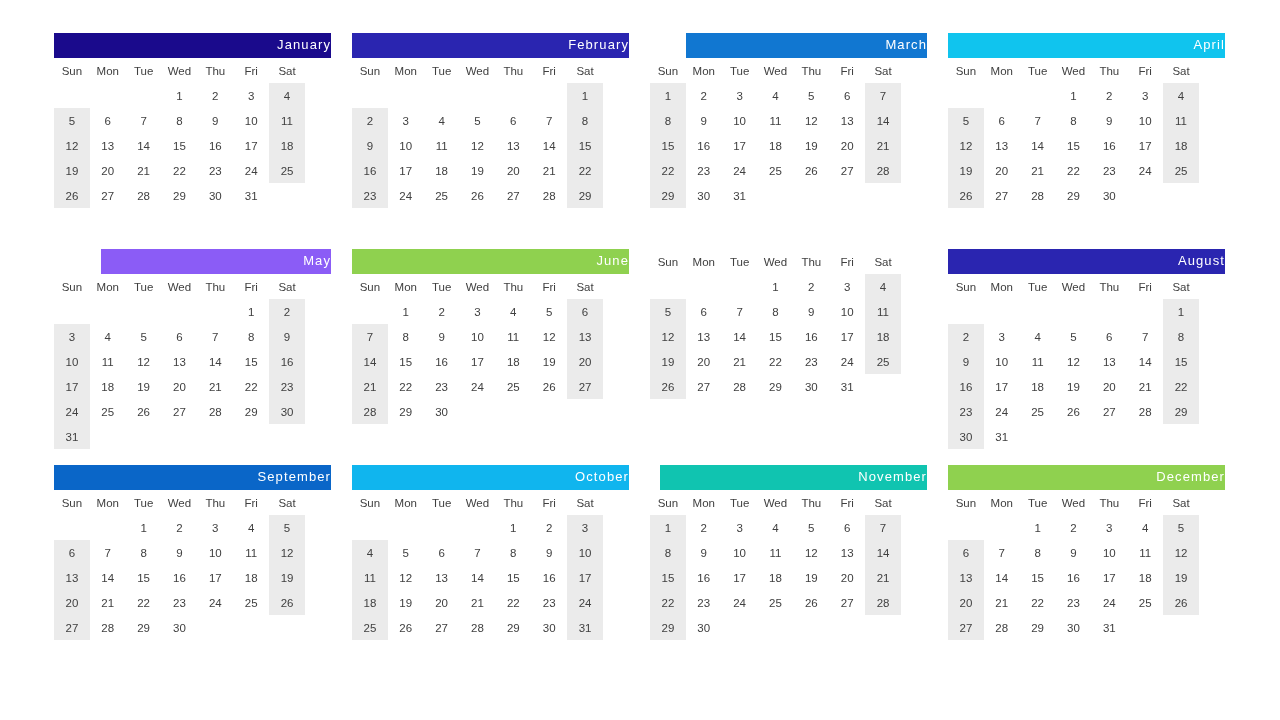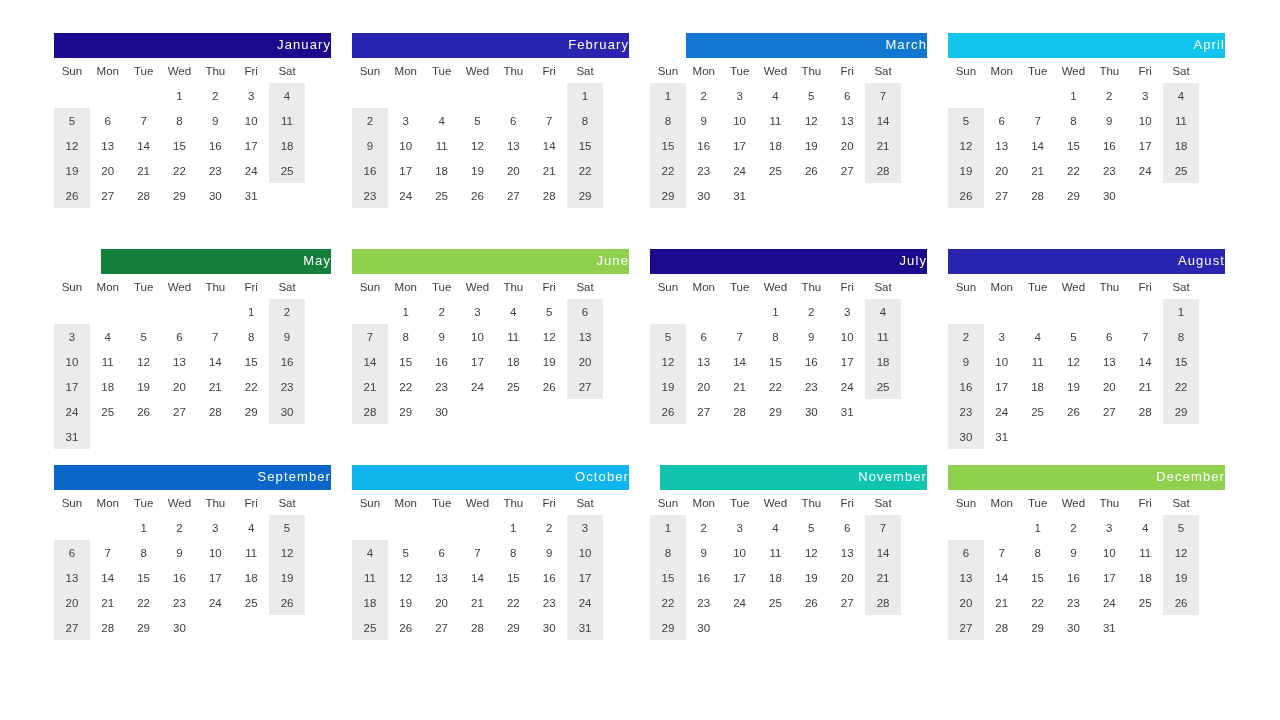--- a/index.html
+++ b/index.html
@@ -312,21 +312,21 @@
             <td>28</td>
             <td>29</td>
             <td>30</td>
             <td class="empty">&nbsp;</td>
             <td class="empty">&nbsp;</td>
           </tr>
         </tbody>
       </table>
     </div>
     <div class="month">
-      <div class="month-title" style="background: #15803d; margin-left: 47px;">May</div>
+      <div class="month-title" style="background: #8b5cf6; margin-left: 47px;">May</div>
       <table class="month-table">
         <thead>
           <tr>
             <th>Sun</th>
             <th>Mon</th>
             <th>Tue</th>
             <th>Wed</th>
             <th>Thu</th>
             <th>Fri</th>
             <th>Sat</th>
@@ -447,21 +447,20 @@
             <td>30</td>
             <td class="empty">&nbsp;</td>
             <td class="empty">&nbsp;</td>
             <td class="empty">&nbsp;</td>
             <td class="empty">&nbsp;</td>
           </tr>
         </tbody>
       </table>
     </div>
     <div class="month">
-      <div class="month-title" style="background: rgb(26, 10, 140);">July</div>
       <table class="month-table">
         <thead>
           <tr>
             <th>Sun</th>
             <th>Mon</th>
             <th>Tue</th>
             <th>Wed</th>
             <th>Thu</th>
             <th>Fri</th>
             <th>Sat</th>

